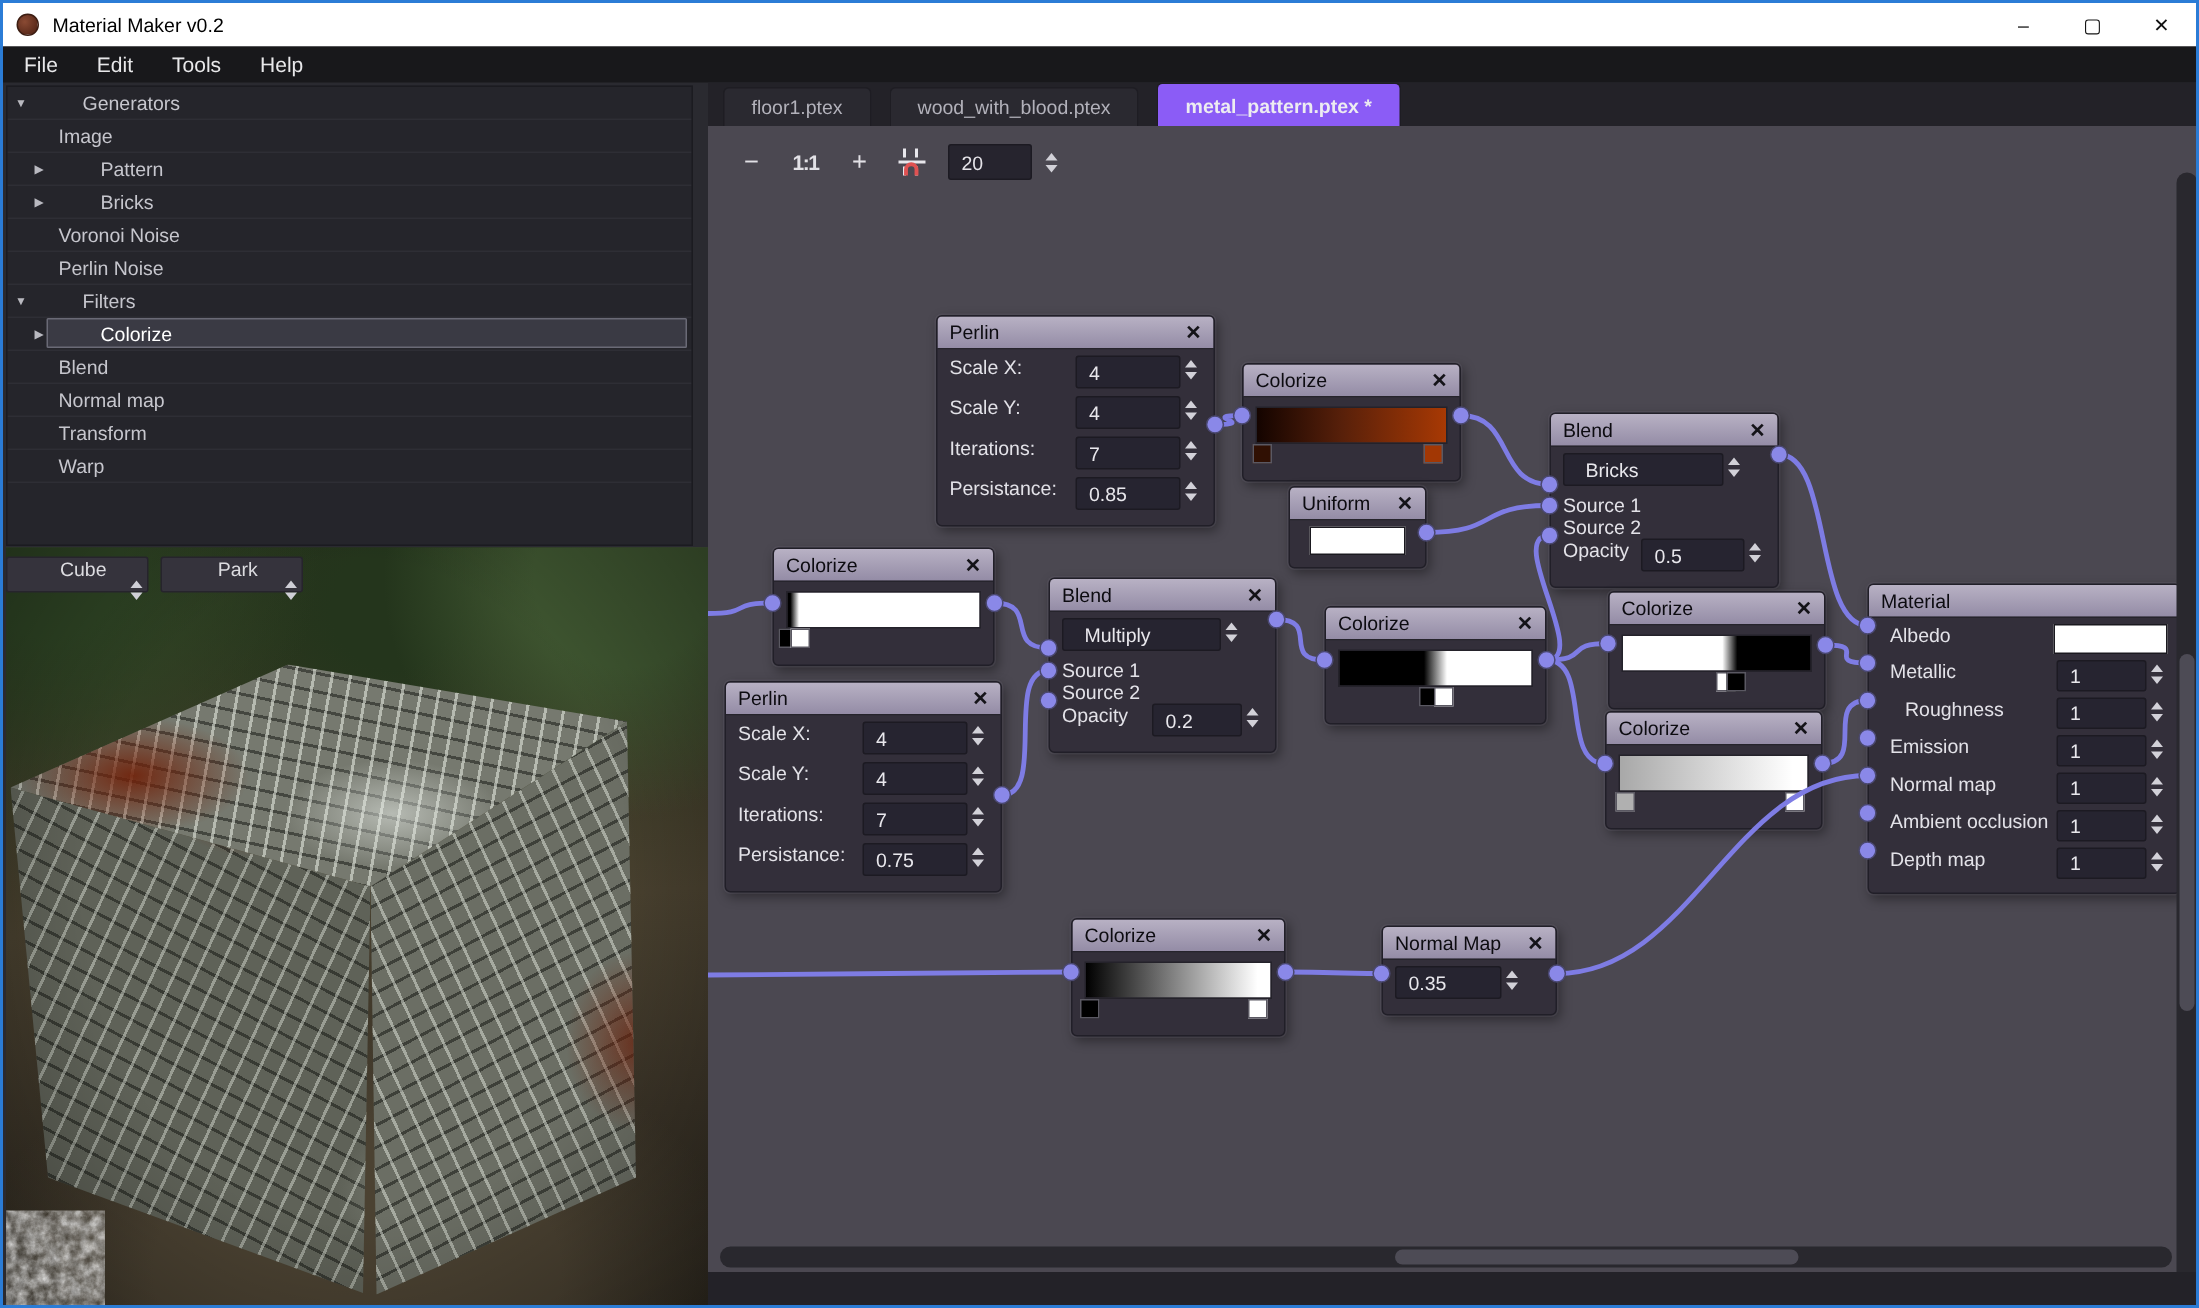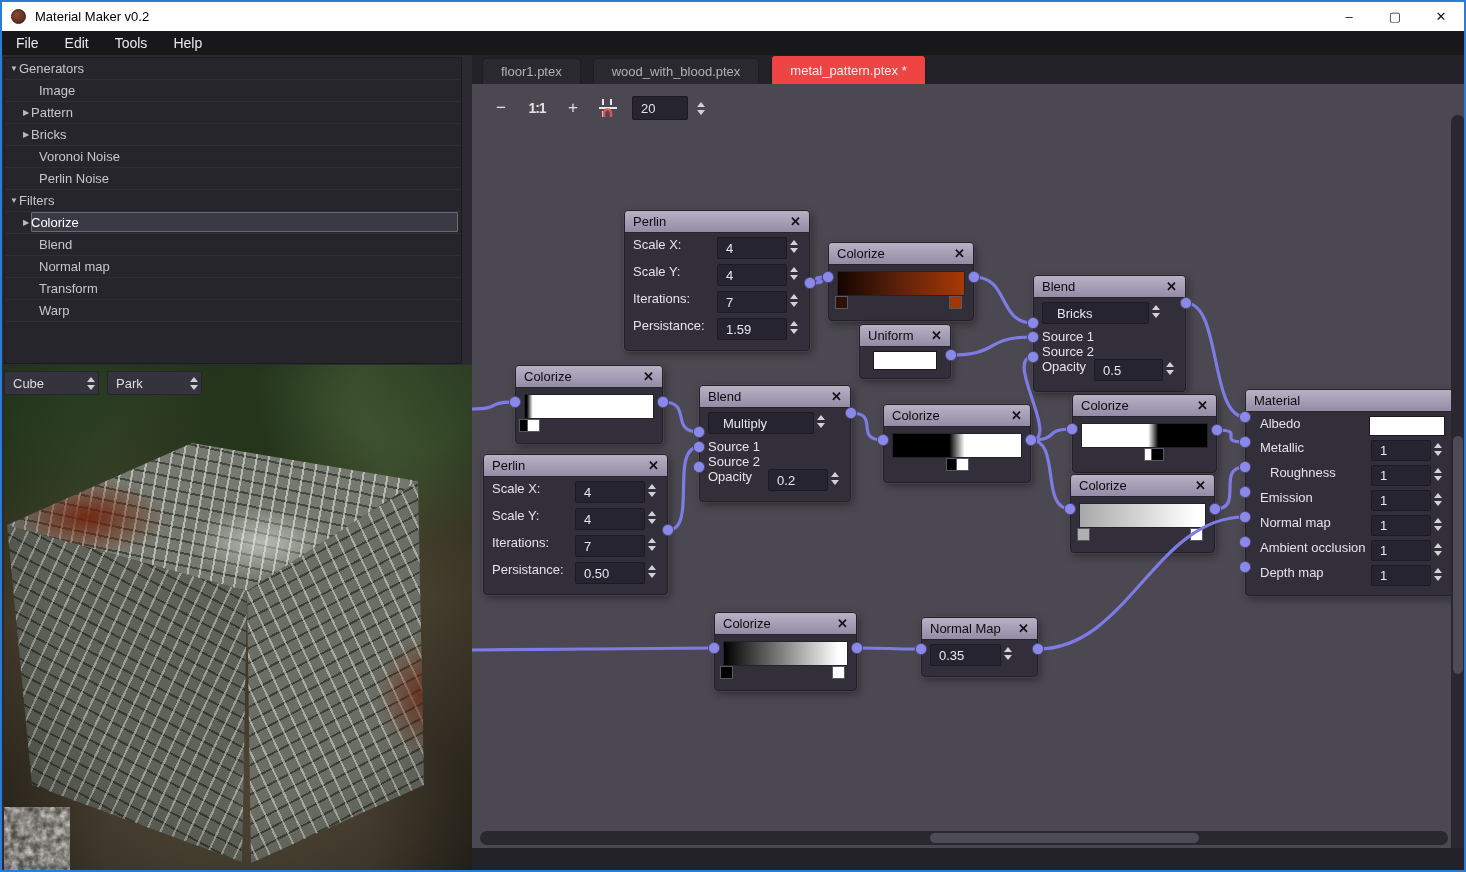--- a/index.html
+++ b/index.html
@@ -16,21 +16,21 @@
   
   .menubar { position:absolute; left:0; top:29px; width:100%; height:24px; background:#18181b; display:flex; align-items:center; }
   .menu-item { color:#e8e8ea; font-size:14px; padding:2px 12px; margin-left:2px; }
 
   
   .tree { position:absolute; left:2px; top:55px; width:458px; height:307px; background:#25252b; border:1px solid #1b1b20; overflow:hidden; }
   .tree-row { position:relative; height:22px; display:flex; align-items:center; border-bottom:1px solid #2e2e35; color:#c6c6cd; font-size:13px; }
   .tree-arrow { width:10px; font-size:8px; color:#b9b9c0; display:inline-block; text-align:center; }
   .tree-row .sel-box { position:absolute; left:26px; right:3px; top:0px; bottom:1px; background:#3a3a44; border:1px solid #6a6a76; border-radius:1px; }
   .tree-row.selected { color:#ffffff; }
-  .tree-label { position:relative; z-index:1; }
+  .tree-label { position:relative; z-index:1;margin-left:36px; }
 
   
   .preview { position:absolute; left:2px; top:363px; width:468px; height:507px; overflow:hidden; background:
       radial-gradient(circle at 88% 4%, #3e5530 0 60px, transparent 160px),
       radial-gradient(circle at 6% 2%, #2e4424 0 50px, transparent 180px),
       radial-gradient(circle at 55% 8%, #24351c 0 40px, transparent 150px),
       radial-gradient(ellipse 340px 220px at 50% 95%, #4b4232 0 40%, transparent 75%),
       linear-gradient(176deg, #242e1a 0%, #2d351e 12%, #3b3a26 28%, #473f2e 48%, #3a3327 75%, #2f2a20 100%); }
   .preview::after { content:""; position:absolute; inset:0; background:radial-gradient(ellipse at 50% 45%, transparent 55%, rgba(0,0,0,.35)); }
   .face { position:absolute; inset:0; }
@@ -53,29 +53,29 @@
         repeating-linear-gradient(28deg, rgba(16,18,14,.5) 0 2px, transparent 2px 13px); }
   .face-right { clip-path:polygon(243px 226px, 414px 116px, 420px 420px, 247px 498px);
       background-color:#6b6e64;
       background-image:
         radial-gradient(ellipse 120px 80px at 55% 18%, rgba(115,34,10,.9), transparent 60%),
         radial-gradient(ellipse 80px 100px at 90% 65%, rgba(110,32,10,.75), transparent 60%),
         radial-gradient(ellipse 90px 70px at 30% 60%, rgba(210,215,205,.3), transparent 60%),
         repeating-linear-gradient(65deg, rgba(225,230,220,.5) 0 2px, transparent 2px 13px),
         repeating-linear-gradient(152deg, rgba(16,18,14,.5) 0 2px, transparent 2px 13px); }
   .dropdowns { position:absolute; left:0px; top:6px; display:flex; gap:8px; z-index:3; }
-  .dropdown { width:95px; height:24px; background:#35333c; border:1px solid #26242c; border-radius:2px; display:flex; align-items:center; color:#dcdce0; font-size:13px; padding-left:8px; }
+  .dropdown { width:95px; height:24px; background:#35333c; border:1px solid #26242c; border-radius:2px; display:flex; align-items:center; color:#dcdce0; font-size:13px; padding-left:8px;flex-direction:column; }
   .dropdown .spin { margin-left:auto; }
   .noise-thumb { position:absolute; left:0px; bottom:0px; width:66px; height:65px; z-index:3; }
 
   
   .right-pane { position:absolute; left:470px; top:53px; width:994px; height:817px; background:#232228; }
   .tabs { position:absolute; left:10px; top:0px; height:29px; display:flex; align-items:flex-end; gap:12px; }
   .tab { height:26px; padding:0 18px; background:#2a2930; border:1px solid #1e1d23; border-bottom:none; border-radius:4px 4px 0 0; color:#b2b1ba; font-size:13px; display:flex; align-items:center; }
-  .tab.active { height:29px; background:#ef4444; color:#edecf1; }
+  .tab.active { height:29px; background:#8b5cf6; color:#edecf1;font-weight:bold; }
 
   
   .graph { position:absolute; left:0px; top:29px; width:994px; height:764px; background:#4b4851; overflow:hidden; }
   .toolbar { position:absolute; left:18px; top:12px; display:flex; align-items:center; gap:14px; z-index:2; }
   .tool-btn { color:#e2e1e6; font-size:17px; min-width:22px; text-align:center; }
   .tool-btn.small { font-size:14px; font-weight:bold; letter-spacing:-1px; }
   .snap-box { width:56px; height:24px; background:#26242e; border:1px solid #1c1a22; border-radius:2px; color:#e4e3e8; font-size:13px; display:flex; align-items:center; padding-left:8px; }
 
   .node { position:absolute; background:#332f3a; border:1px solid #211f28; border-radius:4px; box-shadow:0 0 0 1px rgba(120,115,135,.18), 2px 3px 8px rgba(0,0,0,.4); }
   .ntitle { height:22px; background:linear-gradient(#b8b1c4, #948ca6); border-radius:3px 3px 0 0; display:flex; align-items:center; padding:0 8px; color:#0c0b10; font-size:13px; border-bottom:1px solid #26242c; }
@@ -267,21 +267,21 @@
               <div class="nrow">
                 <span class="lab">Iterations:</span>
                 <div class="valbox" style="margin-left: auto; width: 70px;">7</div>
                 <span class="spin">
                   <i class="up"></i>
                   <i class="dn"></i>
                 </span>
               </div>
               <div class="nrow">
                 <span class="lab">Persistance:</span>
-                <div class="valbox" style="margin-left: auto; width: 70px;">1.59</div>
+                <div class="valbox" style="margin-left: auto; width: 70px;">0.85</div>
                 <span class="spin">
                   <i class="up"></i>
                   <i class="dn"></i>
                 </span>
               </div>
             </div>
           </div>
           <div class="node" style="left: 356px; top: 158px; width: 146px;">
             <div class="ntitle">
               <span>Colorize</span>
@@ -402,21 +402,21 @@
               <div class="nrow">
                 <span class="lab">Iterations:</span>
                 <div class="valbox" style="margin-left: auto; width: 70px;">7</div>
                 <span class="spin">
                   <i class="up"></i>
                   <i class="dn"></i>
                 </span>
               </div>
               <div class="nrow">
                 <span class="lab">Persistance:</span>
-                <div class="valbox" style="margin-left: auto; width: 70px;">0.50</div>
+                <div class="valbox" style="margin-left: auto; width: 70px;">0.75</div>
                 <span class="spin">
                   <i class="up"></i>
                   <i class="dn"></i>
                 </span>
               </div>
             </div>
           </div>
           <div class="node" style="left: 411px; top: 320px; width: 148px;">
             <div class="ntitle">
               <span>Colorize</span>

